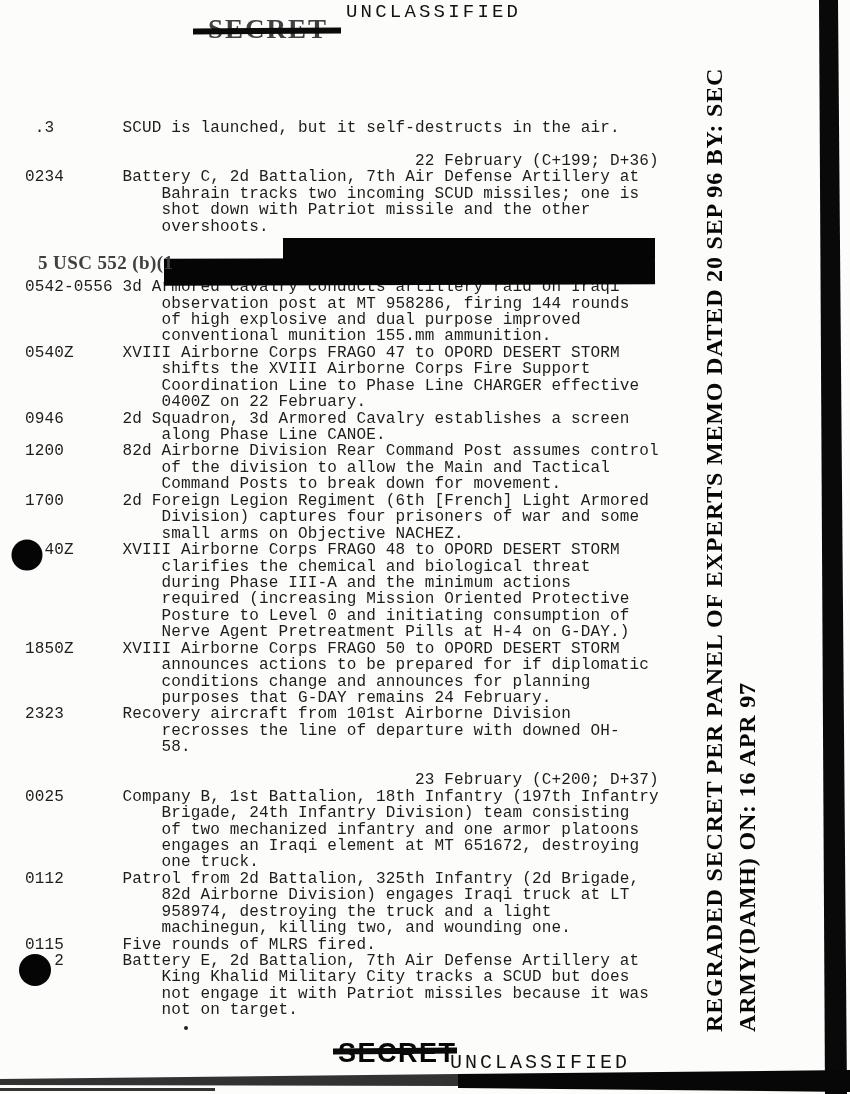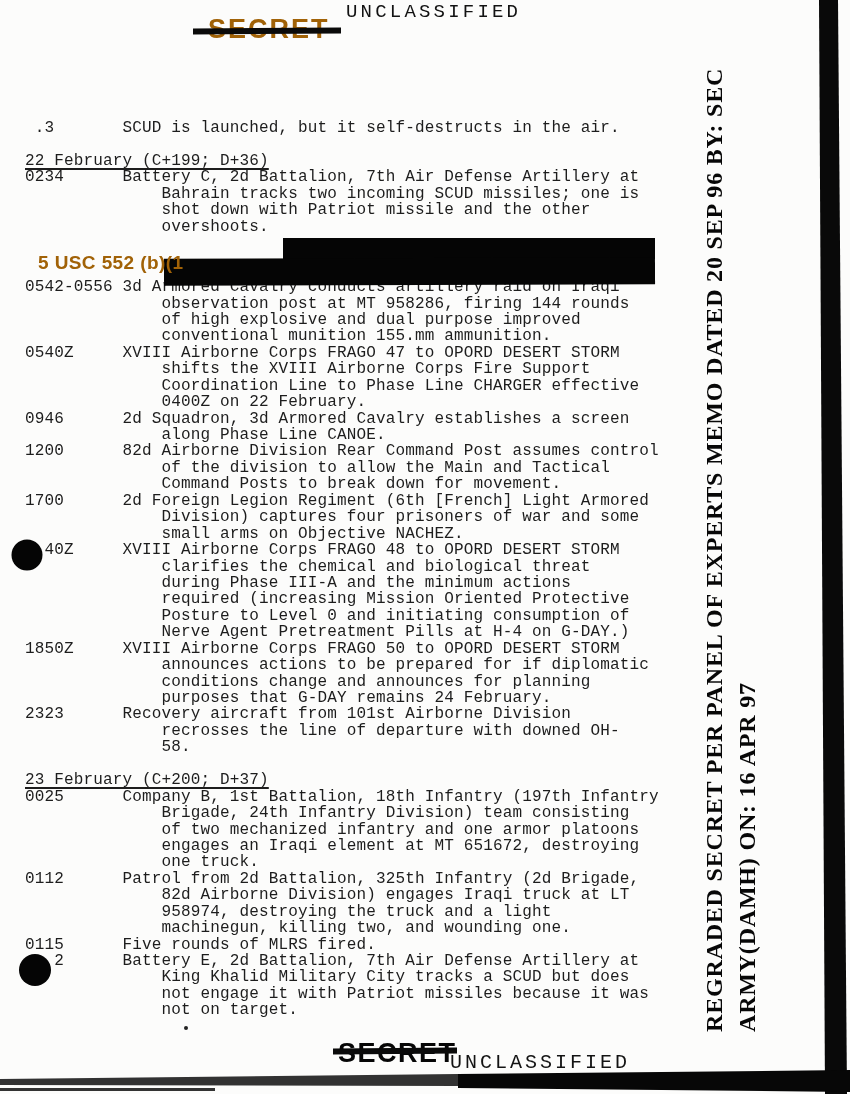--- a/index.html
+++ b/index.html
@@ -12,27 +12,28 @@
 
   
   .doc-text{
     position:absolute;left:25px;top:120px;
     font-size:16px;line-height:16.45px;
     color:#1d1d1d;white-space:pre;
     letter-spacing:0.15px;
   }
   .doc-text .line{height:16.45px;}
   .doc-text .line.header{
-    text-decoration:underline;text-underline-offset:3px;
+    text-underline-offset:3px;
     text-decoration-thickness:1.5px;
+    text-align:right;
   }
   .doc-text .line.stamp-gap{height:44px;}
 
   
-  .stamp-serif{font-family:Liberation Sans, sans-serif;font-weight:bold;color:#a16207;}
+  .stamp-serif{font-family:Liberation Serif, serif;font-weight:bold;color:#404040;}
   .top-classification{
     position:absolute;left:346px;top:1px;
     font-size:19px;letter-spacing:3.2px;color:#131313;
   }
   .top-secret{
     position:absolute;left:208px;top:14px;
     font-size:27px;letter-spacing:2px;
   }
   .top-secret-strike{
     position:absolute;left:193px;top:28px;width:148px;height:6px;

